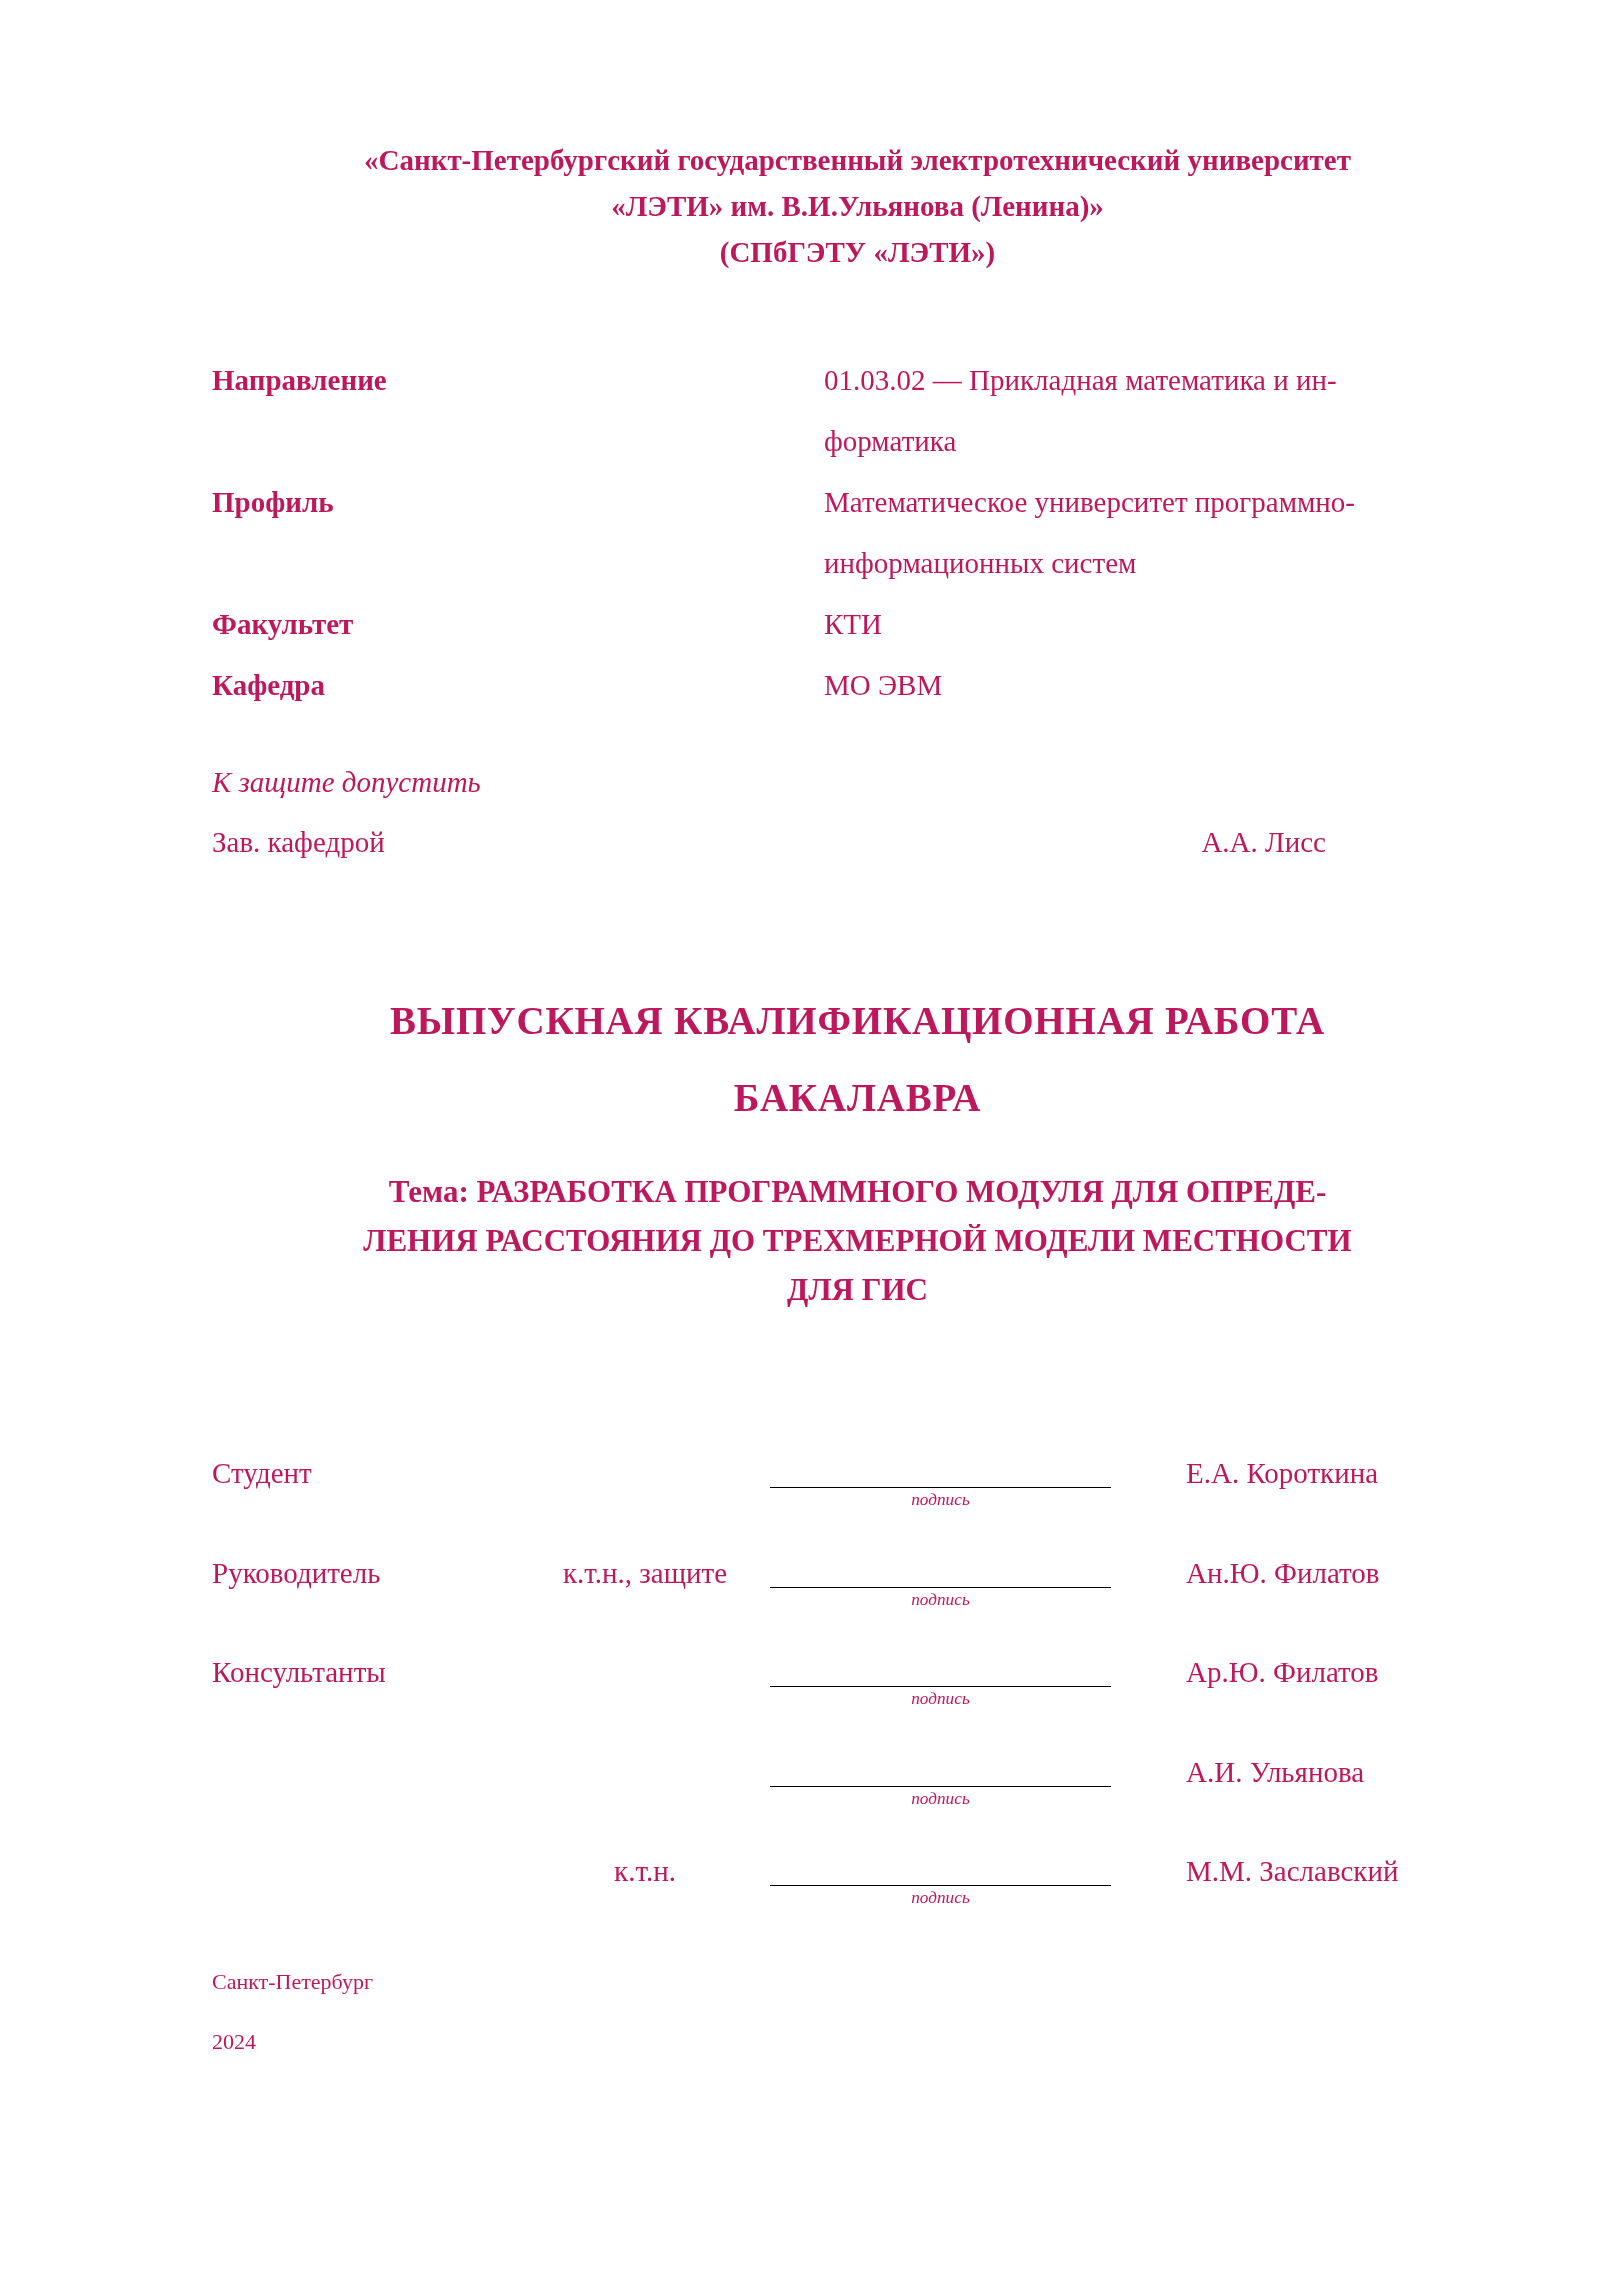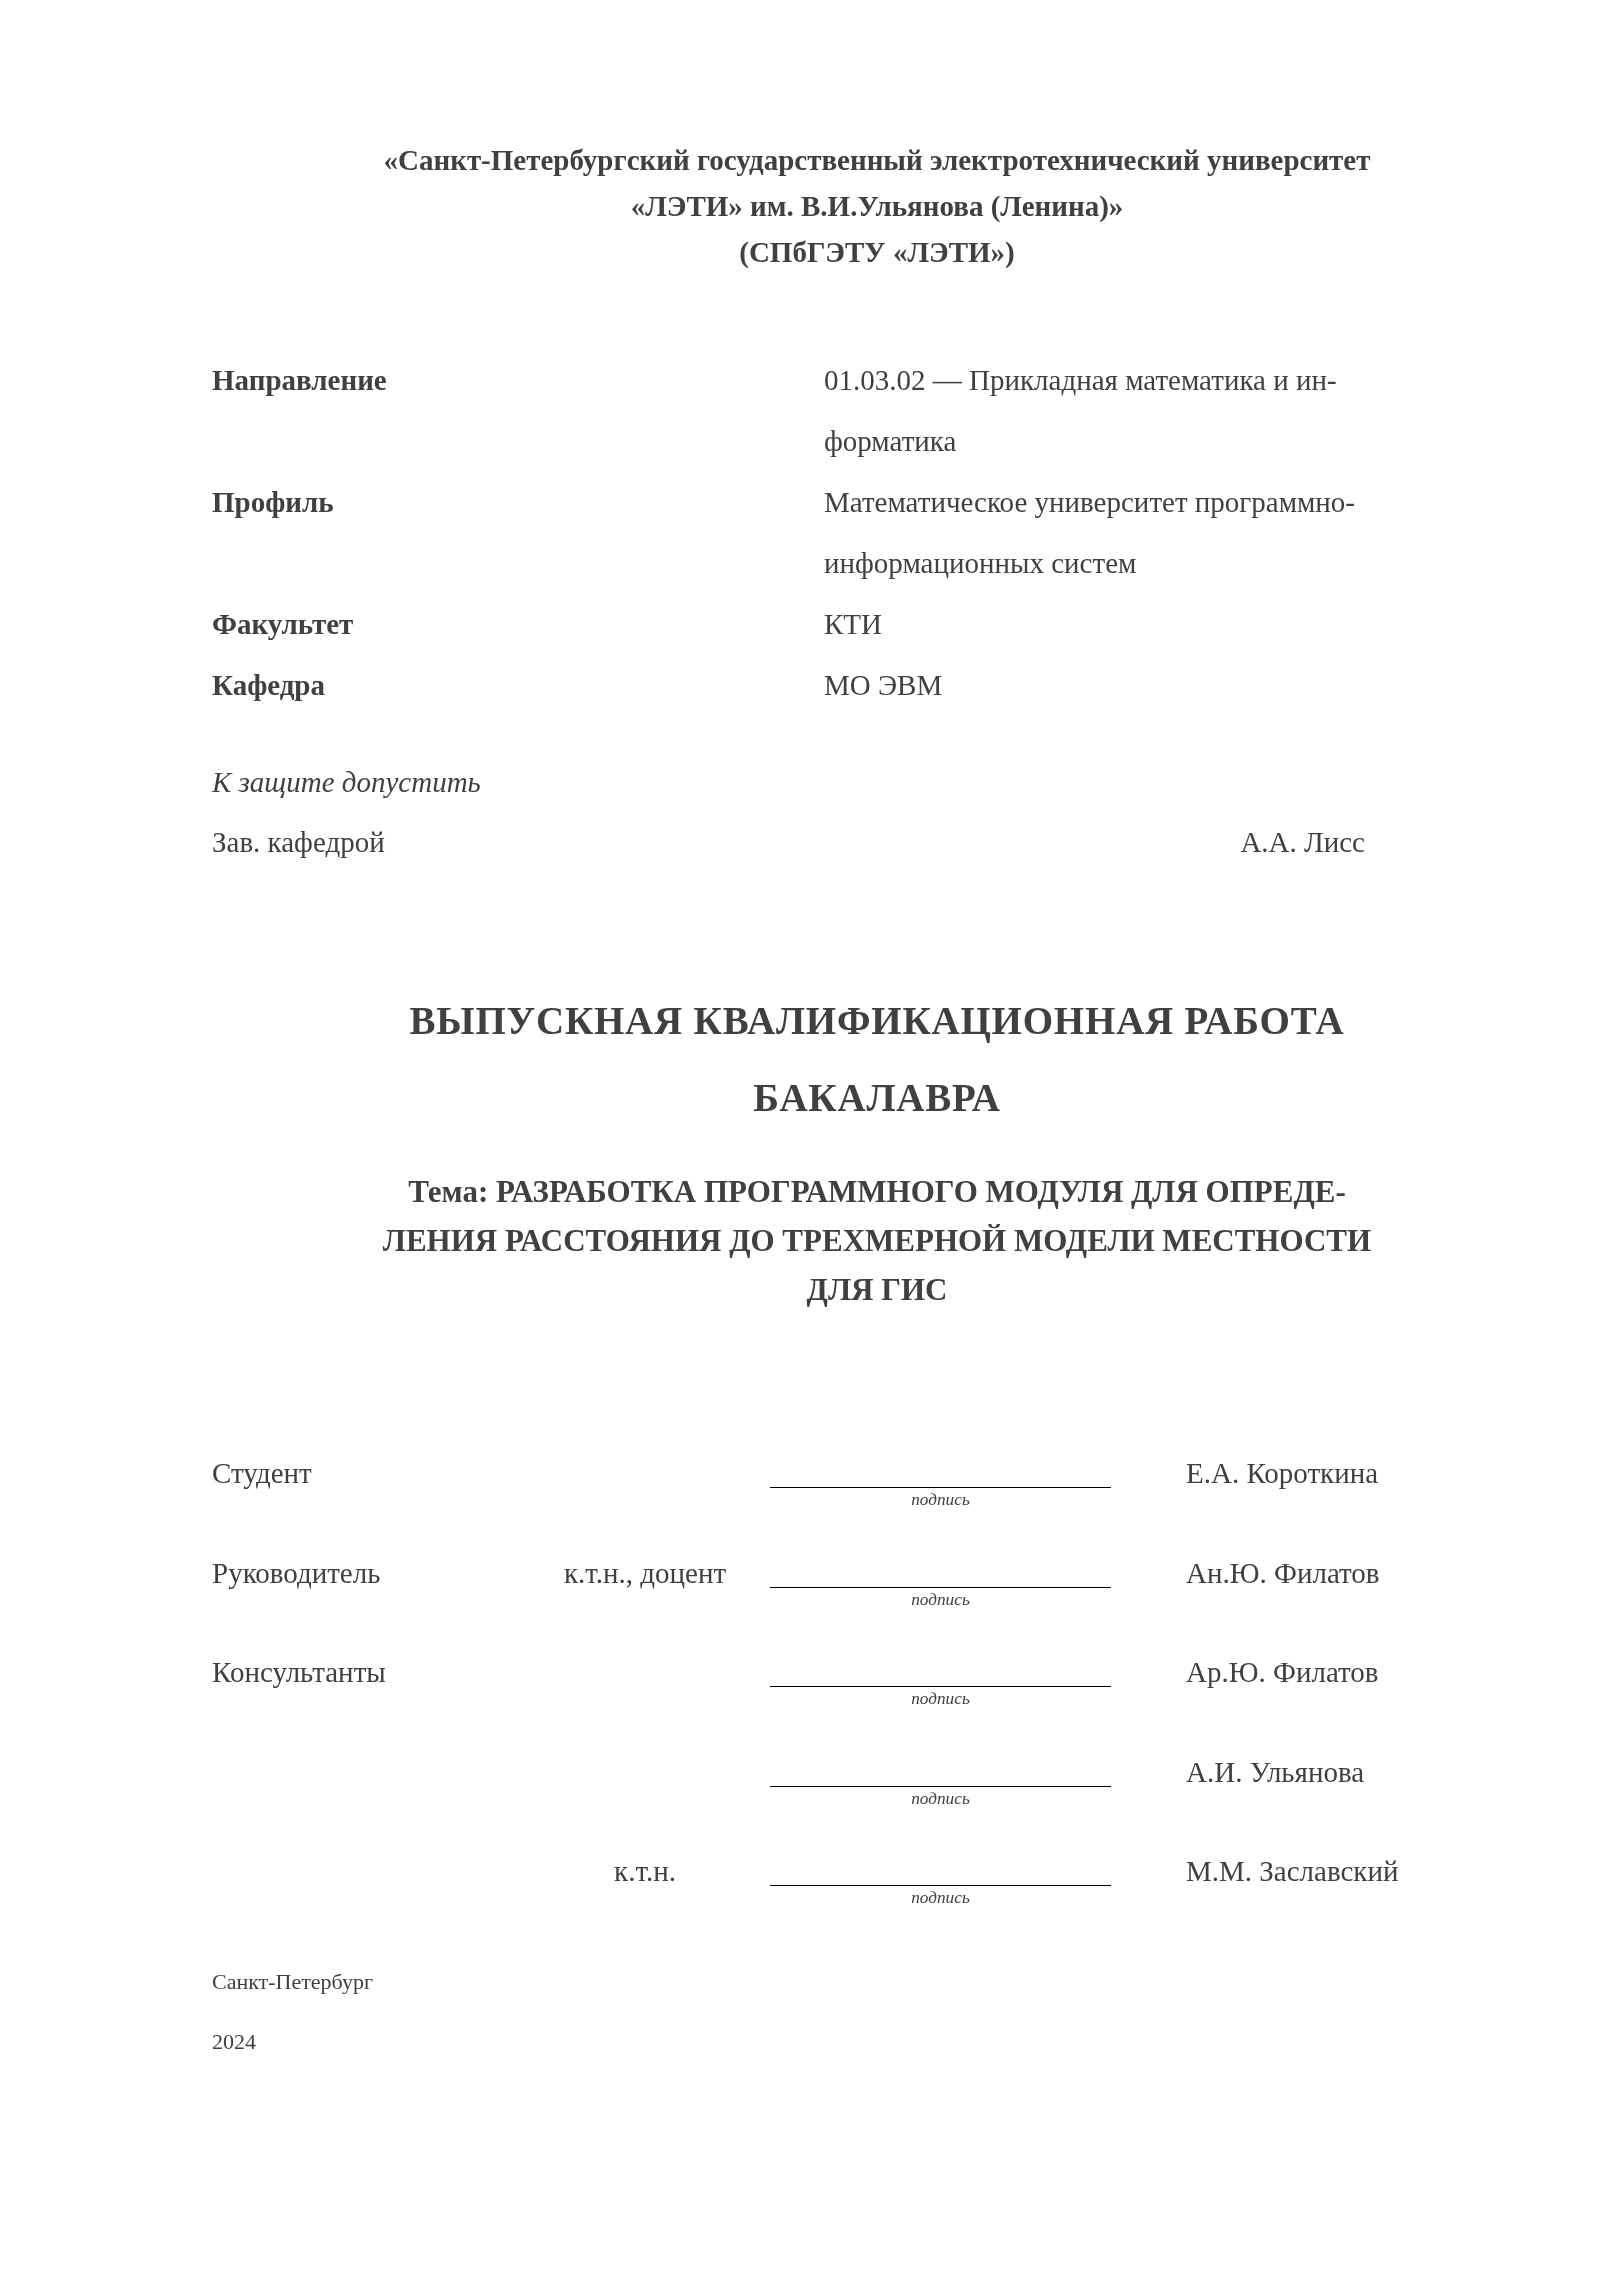--- a/index.html
+++ b/index.html
@@ -1,23 +1,23 @@
 <!DOCTYPE html>
 <html style="font-size:12.6px"><head>
 <meta charset="utf-8">
 <style>
   html, body { margin: 0; padding: 0; background: #888; }
   .page {
     width: 1623px;
     height: 2295px;
     background: #ffffff;
-    color: #404040;
+    color: #be185d;
     font-family: "Liberation Serif", "DejaVu Serif", serif;
     box-sizing: border-box;
-    padding: 137px 81px 0 212px;
+    padding: 137px 120px 0 212px;
     margin: 0 auto;
     position: relative;
     overflow: hidden;
   }
 
   .header {
     text-align: center;
     font-weight: bold;
     font-size: 29px;
     line-height: 46px;
@@ -155,21 +155,21 @@
       <div class="sig-qual"></div>
       <div class="sig-line-wrap">
         <div class="sig-line"></div>
         <div class="sig-caption">подпись</div>
       </div>
       <div class="sig-name">Е.А. Короткина</div>
     </div>
 
     <div class="sig-row">
       <div class="sig-role">Руководитель</div>
-      <div class="sig-qual">к.т.н., доцент</div>
+      <div class="sig-qual">к.т.н., защите</div>
       <div class="sig-line-wrap">
         <div class="sig-line"></div>
         <div class="sig-caption">подпись</div>
       </div>
       <div class="sig-name">Ан.Ю. Филатов</div>
     </div>
 
     <div class="sig-row">
       <div class="sig-role">Консультанты</div>
       <div class="sig-qual"></div>

